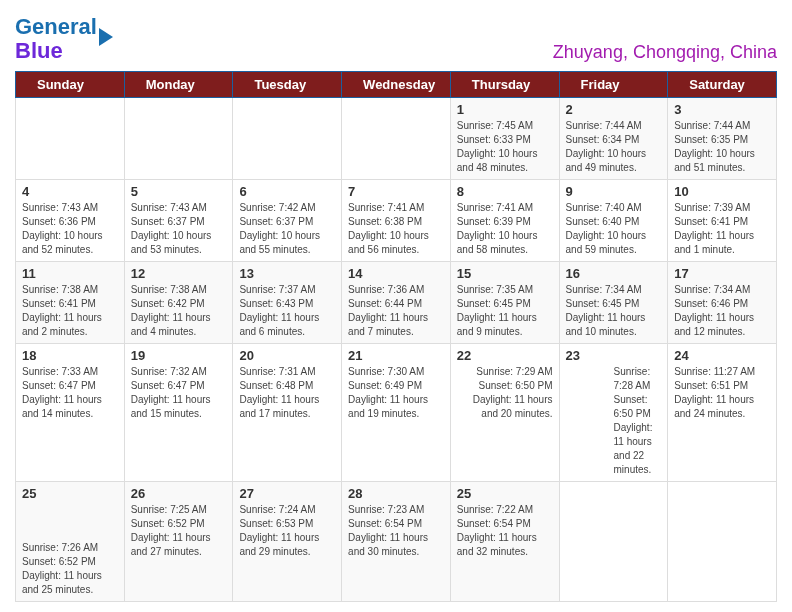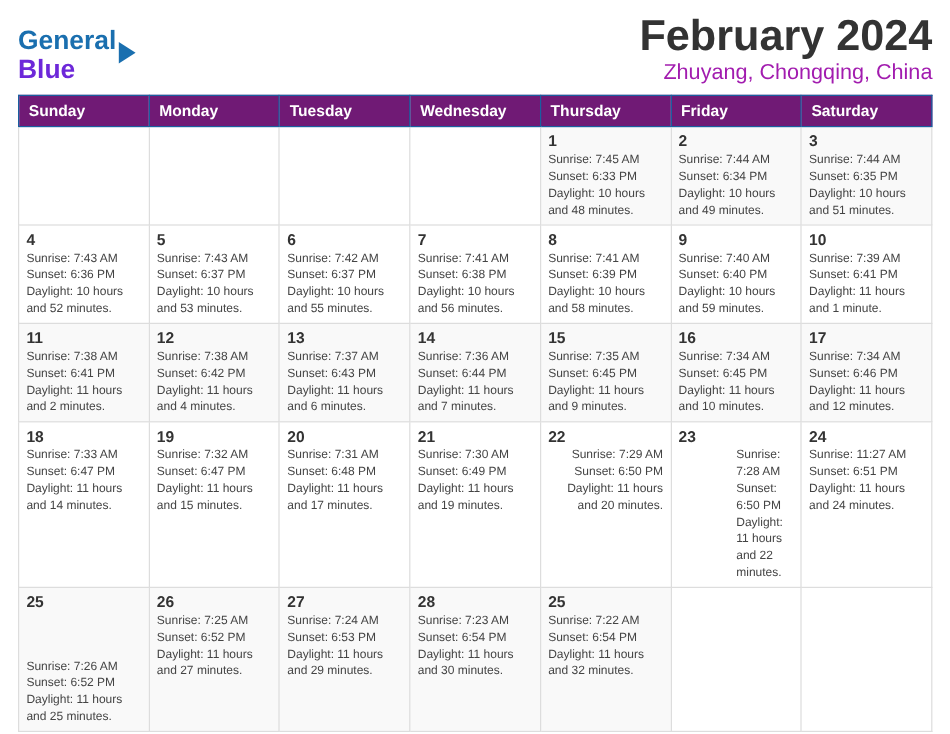--- a/index.html
+++ b/index.html
@@ -50,24 +50,24 @@
       font-size: 18px;
       color: #a21caf;
       font-weight: normal;
     }
     table {
       width: 100%;
       border-collapse: collapse;
       table-layout: fixed;
     }
     thead tr th {
-      background-color: #701a75;
+      background-color: #7f1d1d;
       color: #fff;
       text-align: left;
-      padding: 5px 8px;
+      padding: 5px 21px;
       font-size: 13px;
       font-weight: bold;
       border: 1px solid #1a5fa0;
     }
     tbody tr td {
       vertical-align: top;
       padding: 4px 6px;
       font-size: 10.5px;
       color: #333;
       border: 1px solid #ddd;
@@ -102,21 +102,20 @@
     <div class="logo-wrapper">
       <div class="logo">
         <div style="font-size:22px;font-weight:bold;color:#333;line-height:1.1;">
           <span style="color:#1a6faf;">General</span><br>
           <span style="color:#6d28d9;">Blue</span>
         </div>
         <div class="logo-arrow"></div>
       </div>
     </div>
     <div class="title-block">
-      <h1>February 2024</h1>
       <h2>Zhuyang, Chongqing, China</h2>
     </div>
   </div>
 
   <table>
     <thead>
       <tr>
       <th>Sunday</th>
           <th>Monday</th>
           <th>Tuesday</th>

